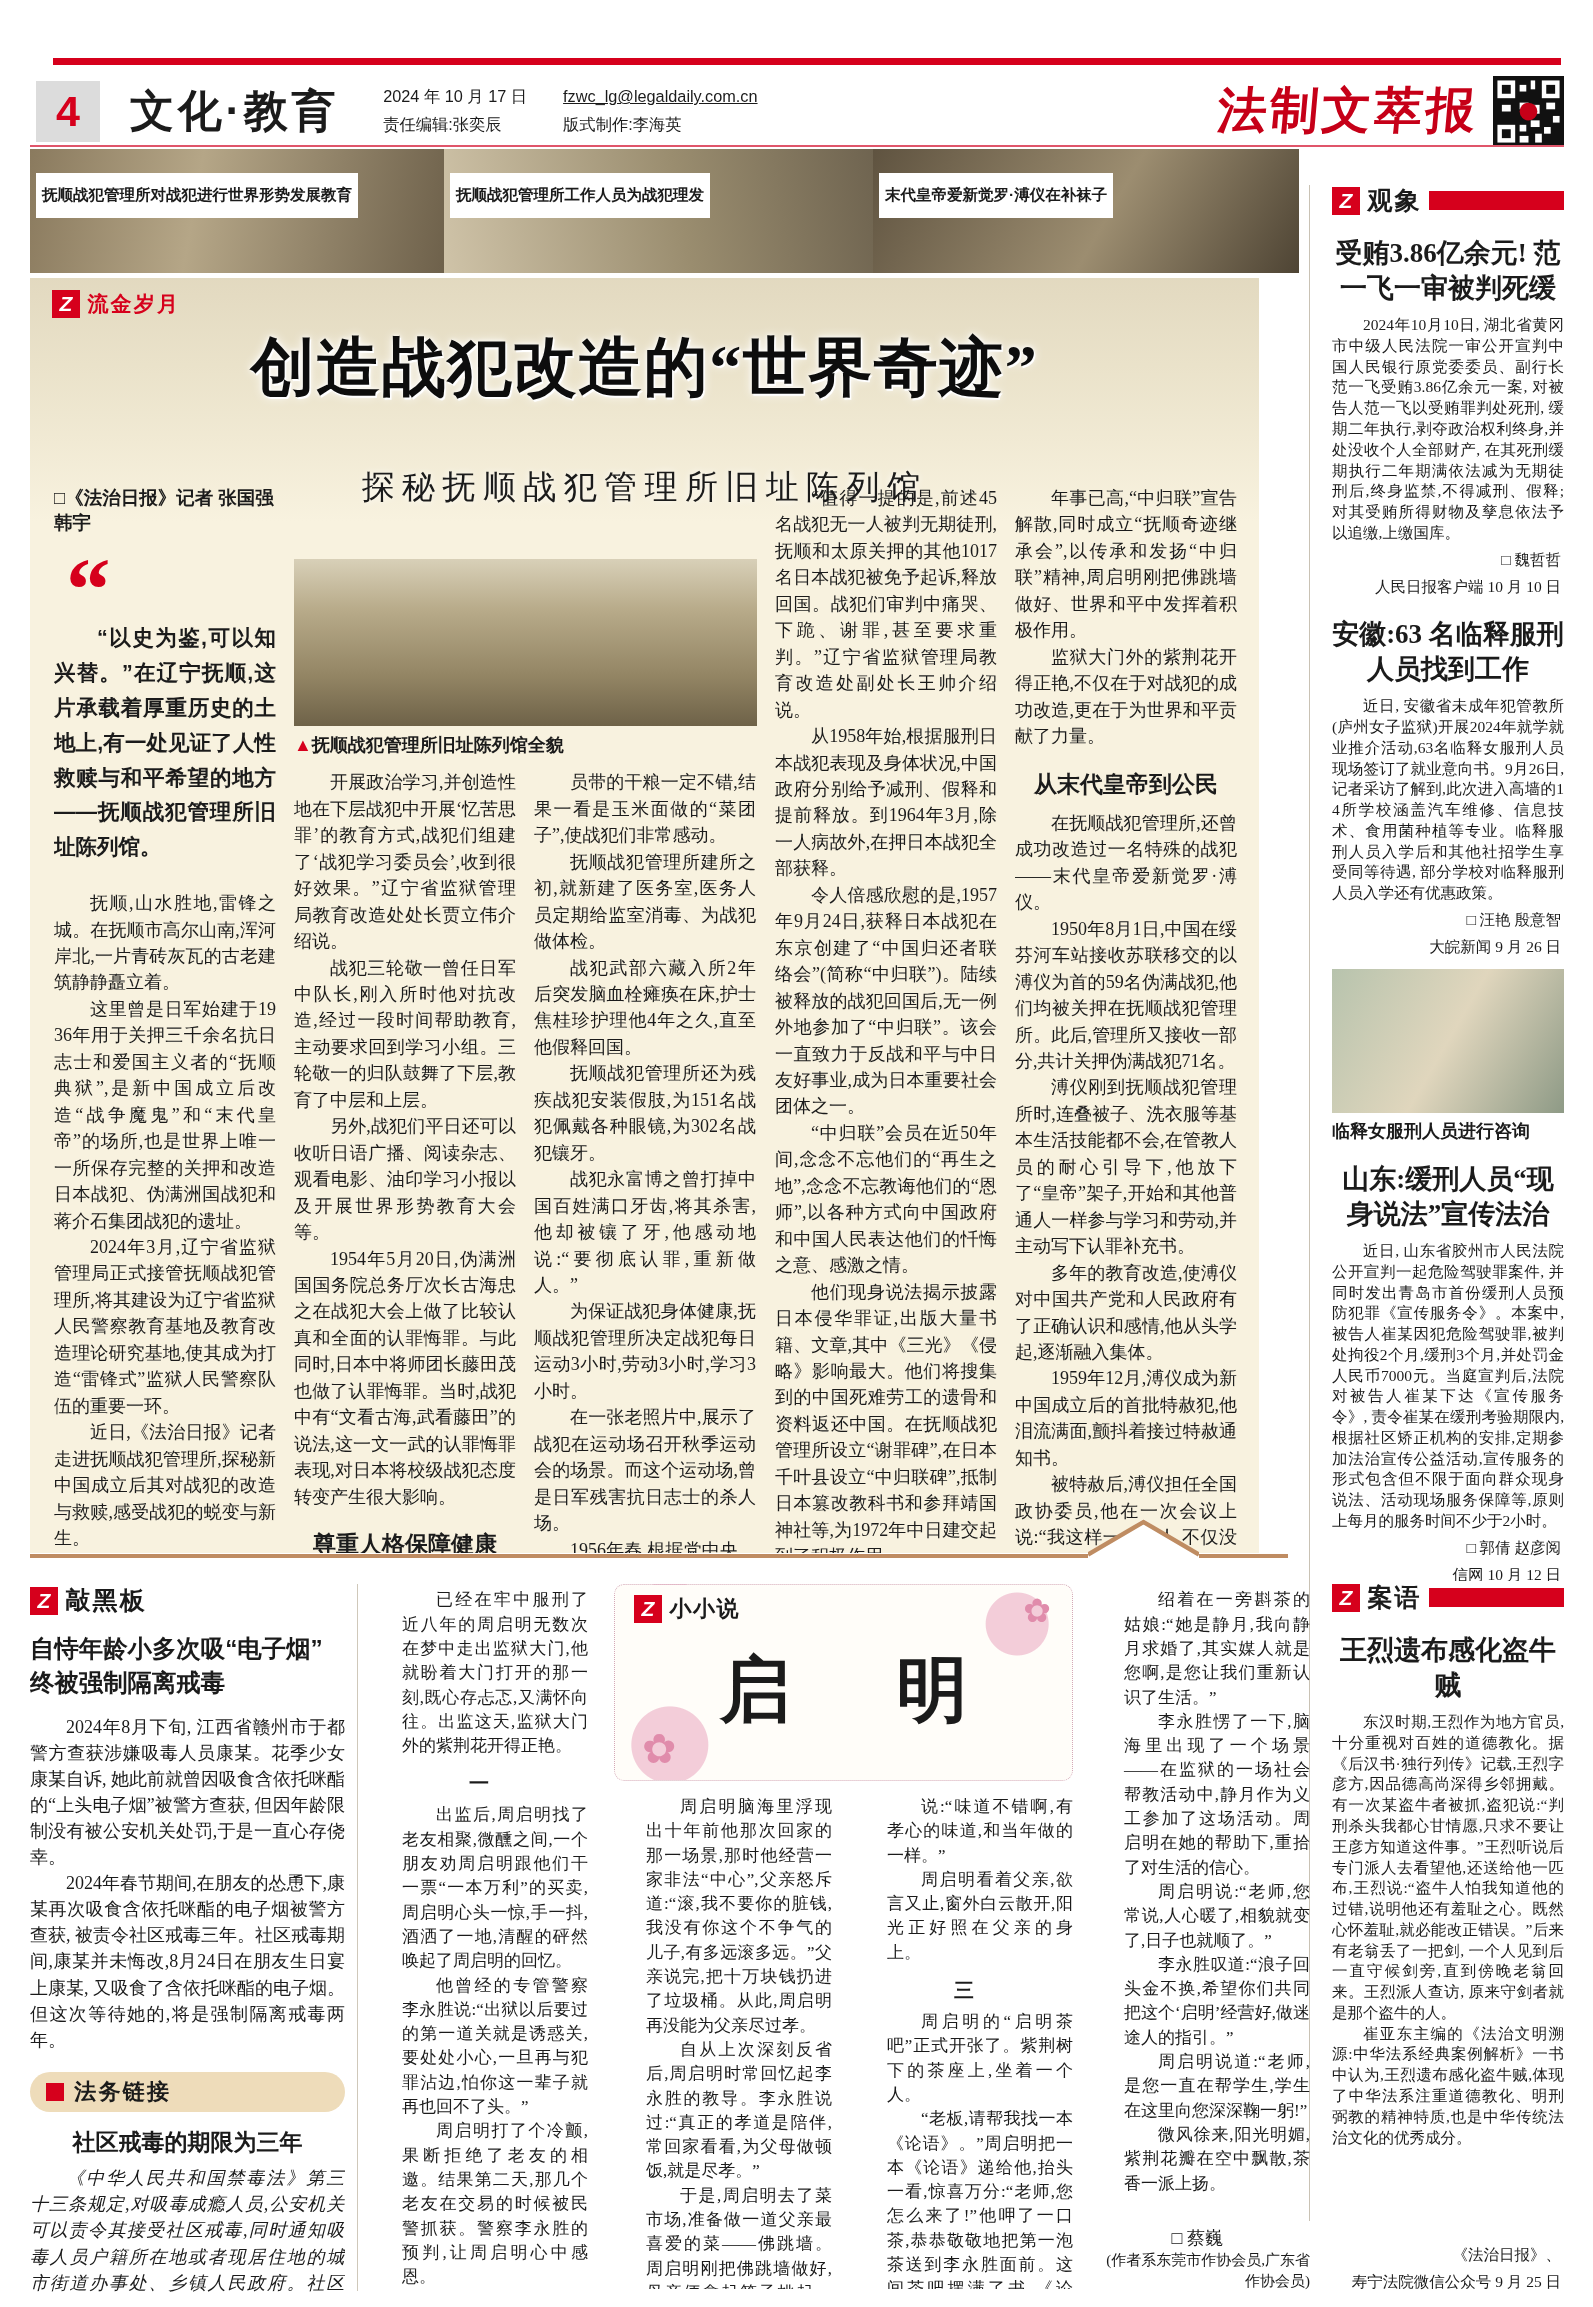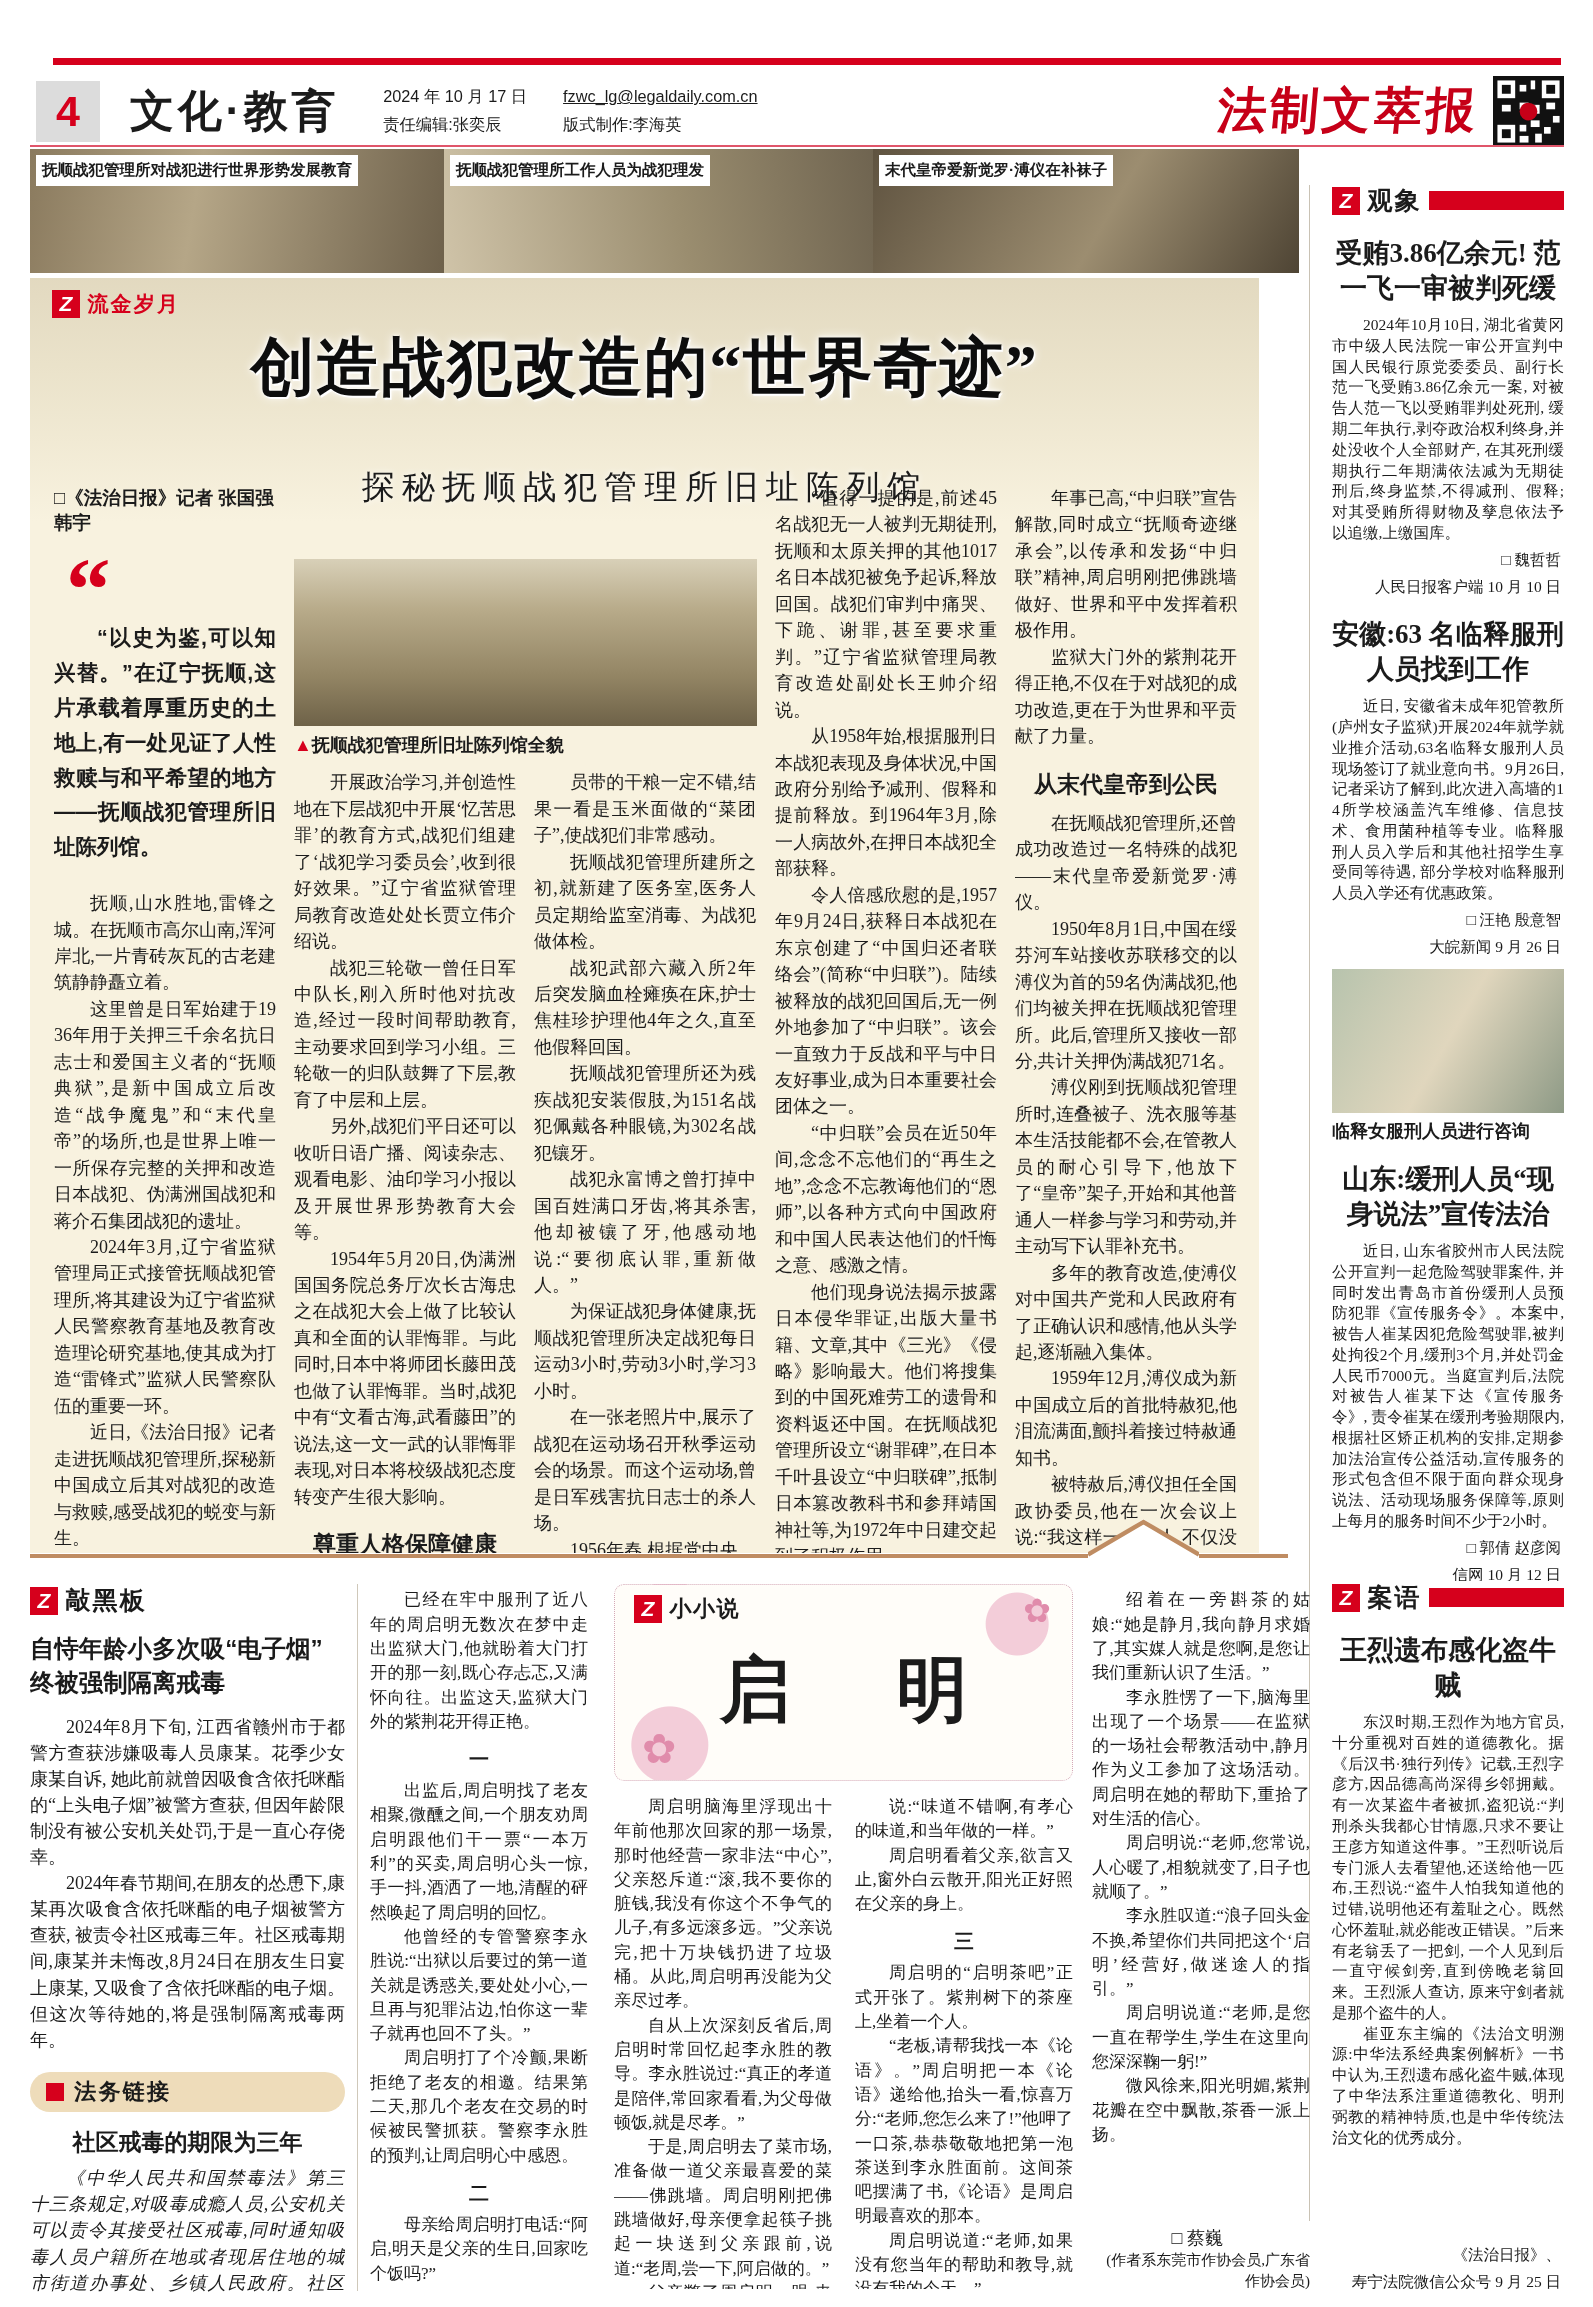--- a/index.html
+++ b/index.html
@@ -20,21 +20,21 @@
   .masthead{color:#c60018;font:900 49px "Liberation Serif",serif;transform:skewX(-5deg);letter-spacing:3px;margin-right:15px;}
   .qr{width:71px;height:71px;flex:0 0 auto;}
   .thinline{position:absolute;left:30px;top:145px;width:1534px;height:2.2px;background:#e0556a;}
 
   
   .strip{position:absolute;left:30px;top:149px;width:1269px;height:124px;display:flex;}
   .photo{position:relative;height:100%;}
   .photo.p1{width:414px;background:linear-gradient(100deg,#8a7a5e,#b5a687 40%,#6e614b);}
   .photo.p2{width:429px;background:linear-gradient(80deg,#cfc3a8,#9a8d6f 55%,#6f6450);}
   .photo.p3{width:426px;background:linear-gradient(120deg,#5f5340,#9c8d70 55%,#4e4434);}
-  .pcap{position:absolute;top:6px;left:6px;background:#fff;padding:5px 6px;font:bold 15.5px "Liberation Sans",sans-serif;white-space:nowrap;}
+  .pcap{position:absolute;top:24px;left:6px;background:#fff;padding:12px 6px;font:bold 15.5px "Liberation Sans",sans-serif;white-space:nowrap;}
 
   
   .main{position:absolute;left:30px;top:278px;width:1229px;height:1275px;background:var(--cream);overflow:hidden;}
   .main::before{content:"";position:absolute;left:0;top:0;width:100%;height:244px;
     background:linear-gradient(180deg,#ddd3b8 0%,#e9e1c8 45%,var(--cream) 100%);opacity:.8;}
   .badge{position:absolute;left:22px;top:12px;display:flex;align-items:center;gap:7.4px;}
   .zlogo{background:var(--red);color:#fff;font:italic 900 21px "Liberation Sans",sans-serif;display:grid;place-items:center;width:28px;height:28px;flex:0 0 auto;}
   .badge-t{color:var(--red);font:bold 21px "Liberation Sans",sans-serif;letter-spacing:2.2px;}
   .headline{position:absolute;left:0;top:46px;width:100%;text-align:center;font:900 64px "Liberation Serif",serif;letter-spacing:1.5px;color:#0d0d0d;text-shadow:0 0 10.4px #fff,0 0 4.4px #fff,1.5px 1.5px 0 #fff;}
   .subtitle{position:absolute;left:0;top:187px;width:100%;text-align:center;font:500 33px "Liberation Serif",serif;letter-spacing:7.4px;text-shadow:0 0 7.4px #fff;}
@@ -81,21 +81,21 @@
   .lawbox{margin-top:19px;}
   .pill{background:var(--pill);border-radius:22px;height:40px;display:flex;align-items:center;gap:10px;padding:0 16.3px;}
   .red-sq{width:18px;height:18px;background:var(--red);flex:0 0 auto;}
   .pill-t{font:bold 22px "Liberation Sans",sans-serif;letter-spacing:2.2px;}
   .fw-title{text-align:center;font:bold 23px "Liberation Sans",sans-serif;margin:15px 0 7.4px;}
   .fwlist .para{font-style:italic;letter-spacing:0.7px;}
 
   
   .fiction{position:absolute;left:370px;top:1584px;width:940px;height:709px;}
   .fic-col{position:absolute;width:218px;overflow:hidden;}
-  .fic-col .para{font-size:17px;line-height:1.43;}
+  .fic-col .para{font-size:17px;line-height:1.43;margin-left:32px;}
   .colA{left:0;top:4.4px;height:700px;}
   .colB{left:244px;top:211px;height:494px;}
   .colC{left:485px;top:211px;height:494px;}
   .colD{left:722px;top:4.4px;height:700px;}
   .fic-title-box{position:absolute;left:244px;top:0;width:459px;height:197px;border:1.5px dotted #d4a8b8;border-radius:10.4px;
      background:radial-gradient(circle at 12% 82%,#f3cdd9 0 38px,transparent 39px),
                 radial-gradient(circle at 88% 20%,#f3cdd9 0 31px,transparent 32px),
                 #fffdf9;}
   .fic-badge{position:absolute;left:19px;top:9px;display:flex;align-items:center;gap:7.4px;}
   .fic-badge-t{font:bold 22px "Liberation Sans",sans-serif;letter-spacing:1.5px;}

